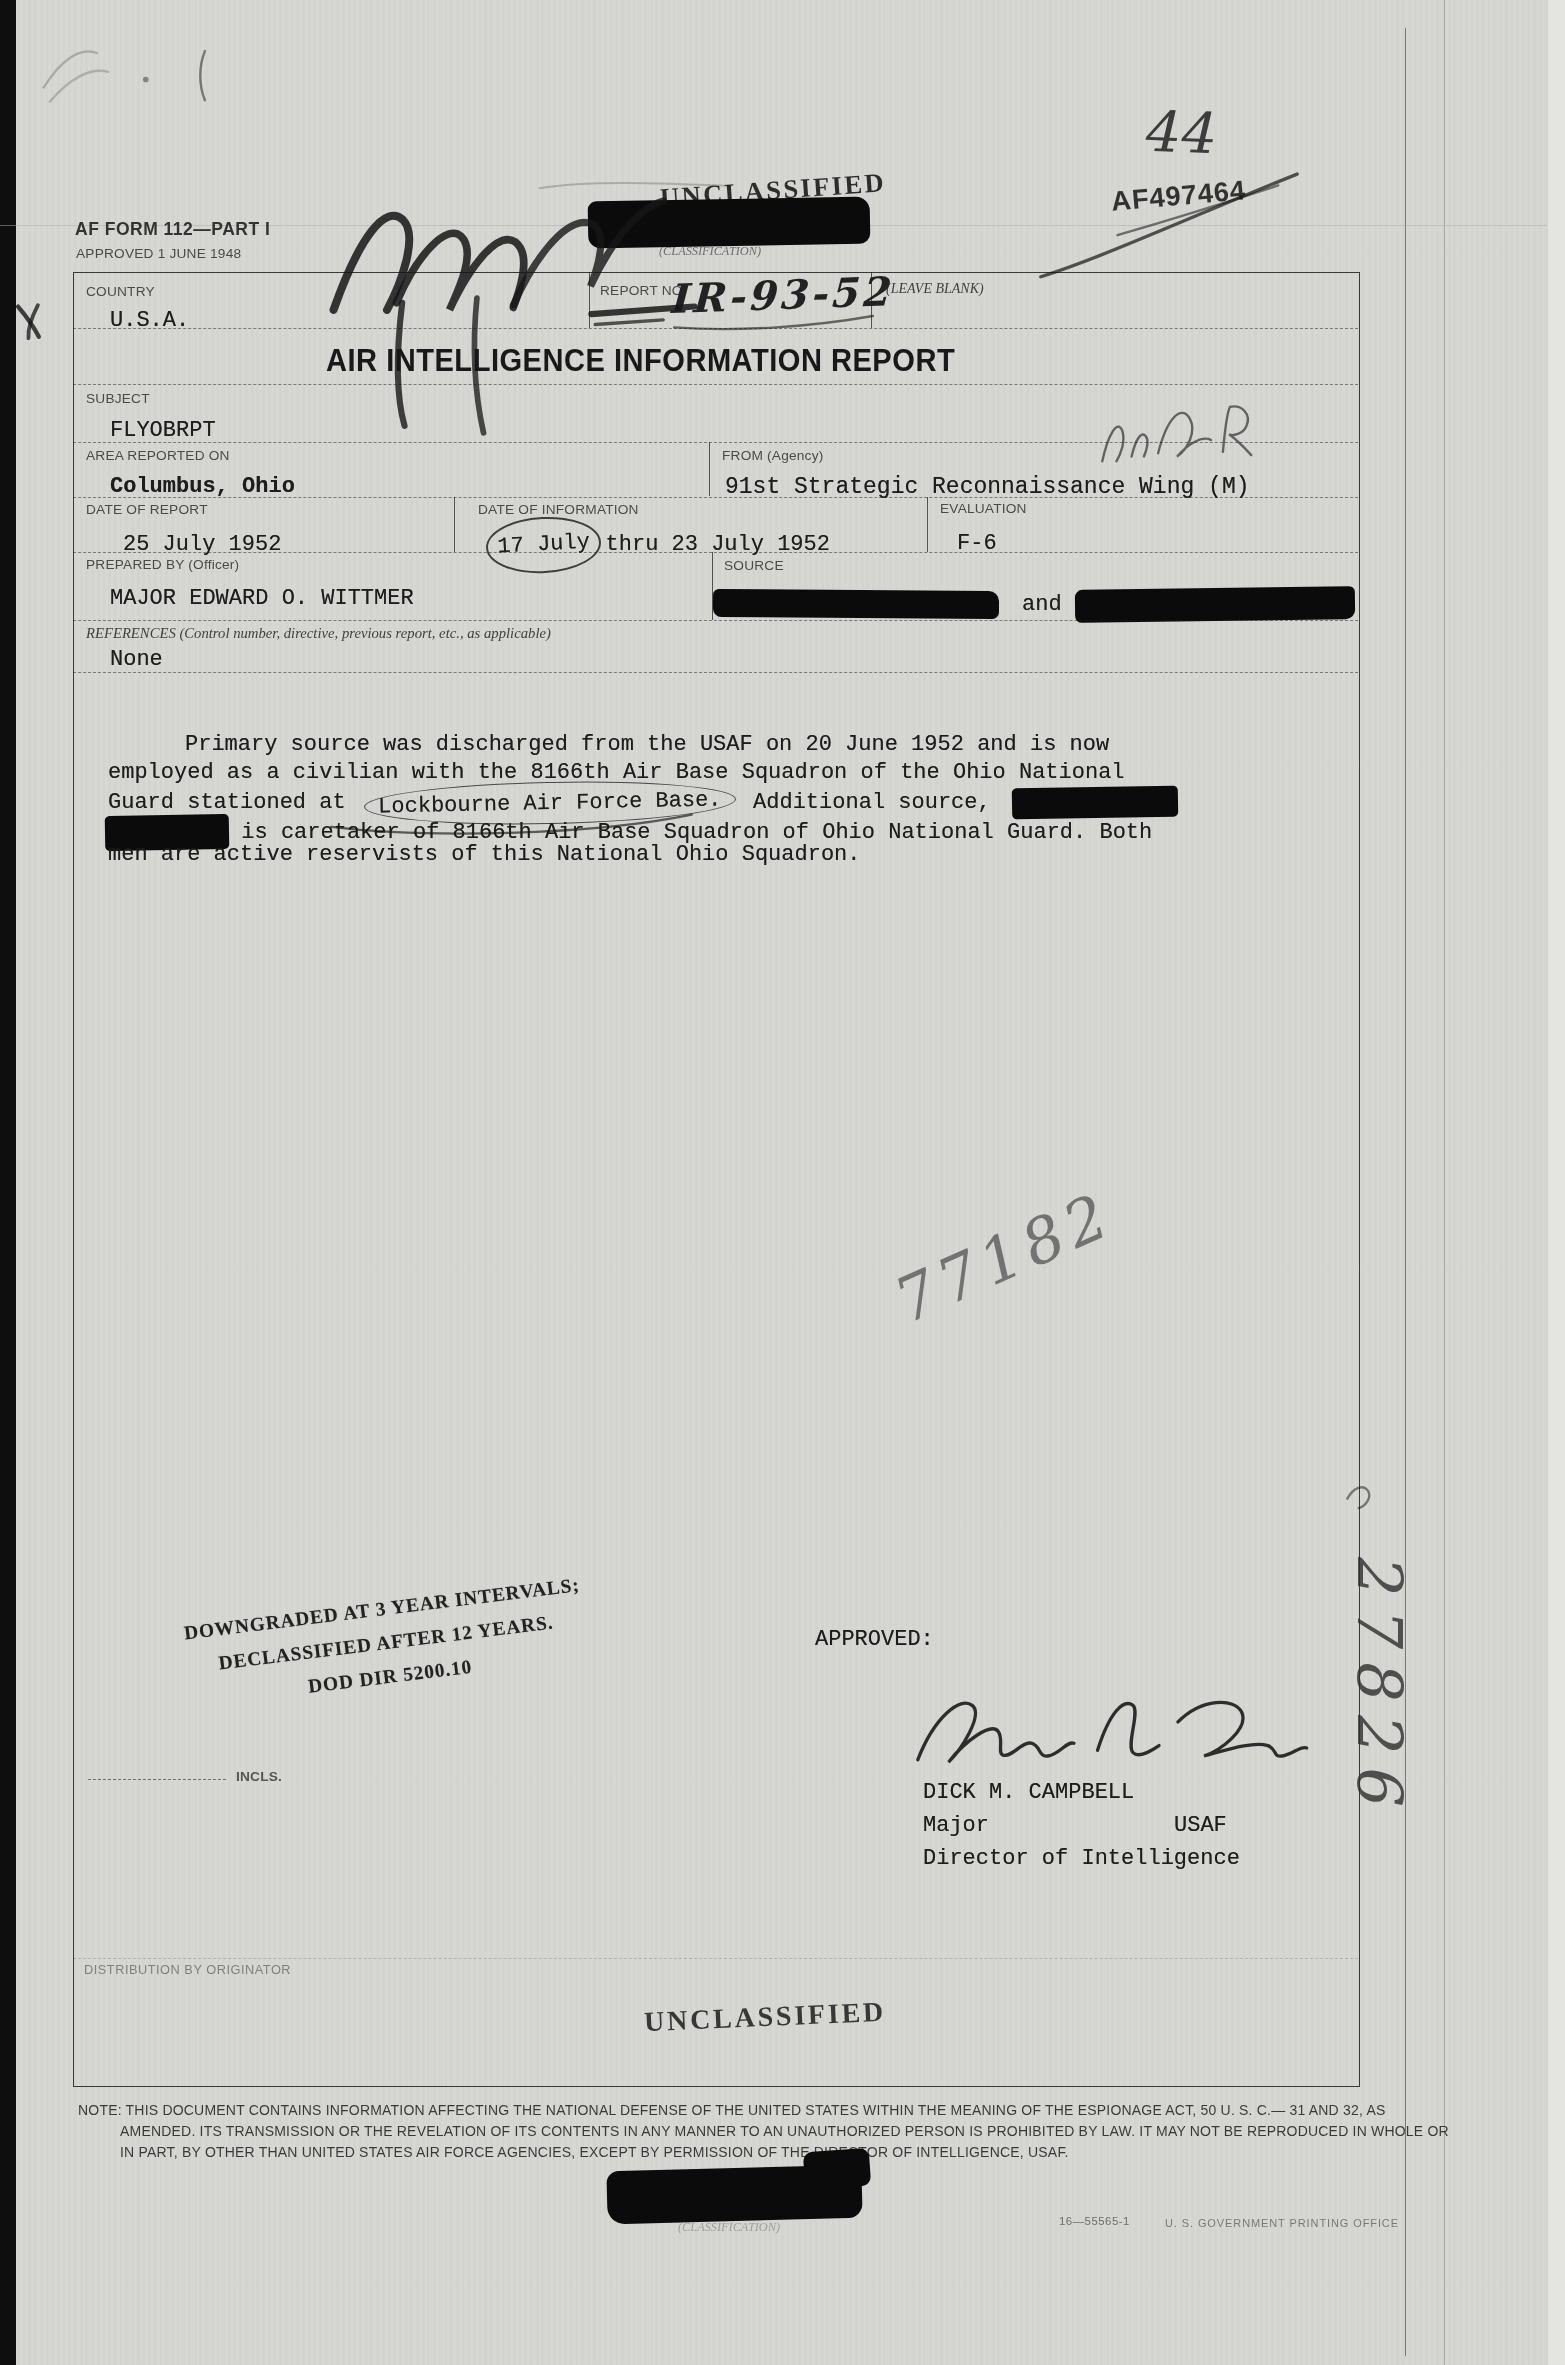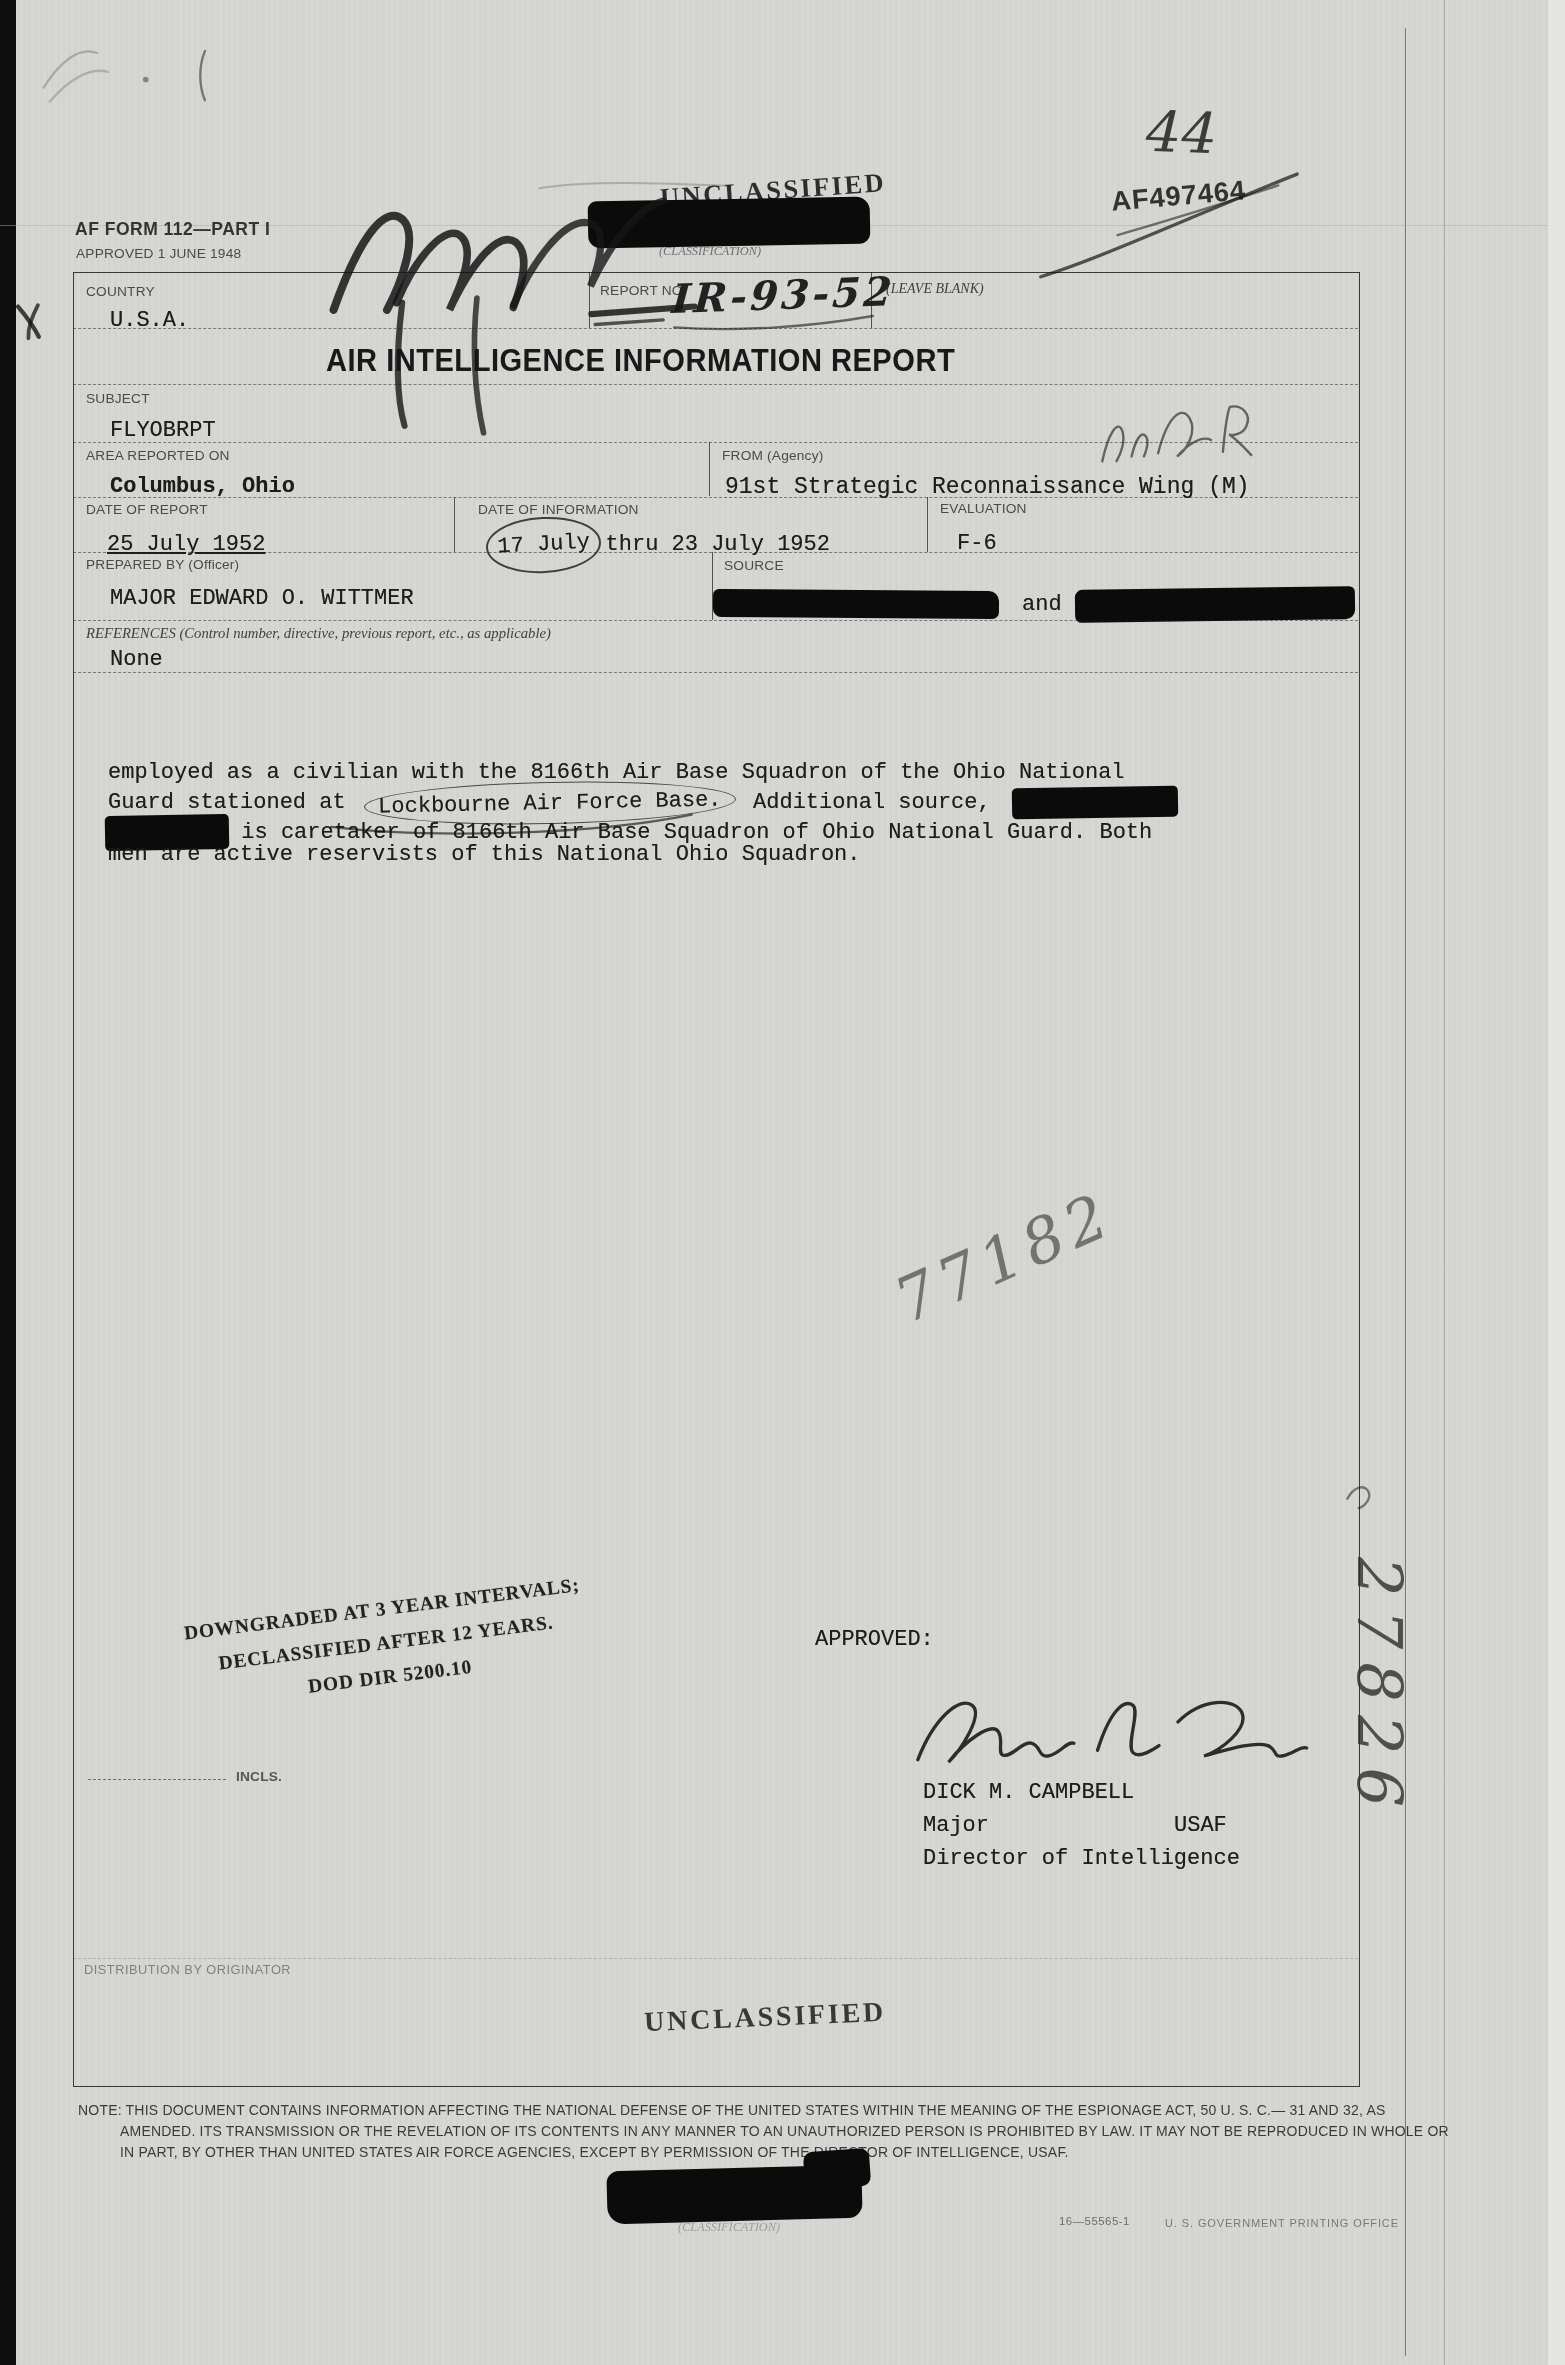--- a/index.html
+++ b/index.html
@@ -81,21 +81,21 @@
   <div class="hline" style="left:73px;top:442px;width:1285px;"></div>
 
   <div class="lbl" style="left:86px;top:448px;">AREA REPORTED ON</div>
   <div class="type" style="left:110px;top:474px;font-weight:bold;">Columbus, Ohio</div>
   <div class="vline" style="left:709px;top:442px;height:54px;"></div>
   <div class="lbl" style="left:722px;top:448px;">FROM (Agency)</div>
   <div class="type" style="left:725px;top:474px;font-size:23px;">91st Strategic Reconnaissance Wing (M)</div>
   <div class="hline" style="left:73px;top:497px;width:1285px;"></div>
 
   <div class="lbl" style="left:86px;top:502px;">DATE OF REPORT</div>
-  <div class="type" style="left:107px;top:532px;text-decoration:underline;">25 July 1952</div>
+  <div class="type" style="left:123px;top:532px;">25 July 1952</div>
   <div class="vline" style="left:454px;top:497px;height:55px;"></div>
   <div class="lbl" style="left:478px;top:502px;">DATE OF INFORMATION</div>
   <div class="type" style="left:492px;top:532px;">
     <span class="pen-circle">17 July</span><span>thru 23 July 1952</span>
   </div>
   <div class="vline" style="left:927px;top:497px;height:55px;"></div>
   <div class="lbl" style="left:940px;top:501px;">EVALUATION</div>
   <div class="type" style="left:957px;top:531px;">F-6</div>
   <div class="hline" style="left:73px;top:552px;width:1285px;"></div>
 
@@ -106,20 +106,21 @@
   <div class="redact" style="left:713px;top:590px;width:286px;height:28px;border-radius:5.7px 10.4px 6.6px 8.5px;transform:rotate(.4deg);"></div>
   <div class="type" style="left:1022px;top:592px;">and</div>
   <div class="redact" style="left:1075px;top:588px;width:280px;height:33px;border-radius:7.6px 5.7px 9.5px 6.6px;transform:rotate(-.8deg);"></div>
   <div class="hline" style="left:73px;top:620px;width:1285px;"></div>
 
   <div class="lbl-serif" style="left:86px;top:625px;">REFERENCES (Control number, directive, previous report, etc., as applicable)</div>
   <div class="type" style="left:110px;top:647px;">None</div>
   <div class="hline" style="left:73px;top:672px;width:1285px;"></div>
 
 
+  <div class="type typebody" style="left:185px;top:732px;">Primary source was discharged from the USAF on 20 June 1952 and is now</div>
   <div class="type typebody" style="left:108px;top:760px;">employed as a civilian with the 8166th Air Base Squadron of the Ohio National</div>
   <div class="type typebody" style="left:108px;top:787px;">
     <span>Guard stationed at</span>
     <span class="pen-ellipse">Lockbourne Air Force Base.</span>
     <span>Additional source,</span>
     <span class="redact-inline" style="width:166px;height:31px;margin-left:8.5px;"></span>
   </div>
   <div class="type typebody" style="left:105px;top:815px;">
     <span class="redact-inline" style="width:124px;height:35px;margin-right:12.3px;"></span><span>is caretaker of 8166th Air Base Squadron of Ohio National Guard.  Both</span>
   </div>

